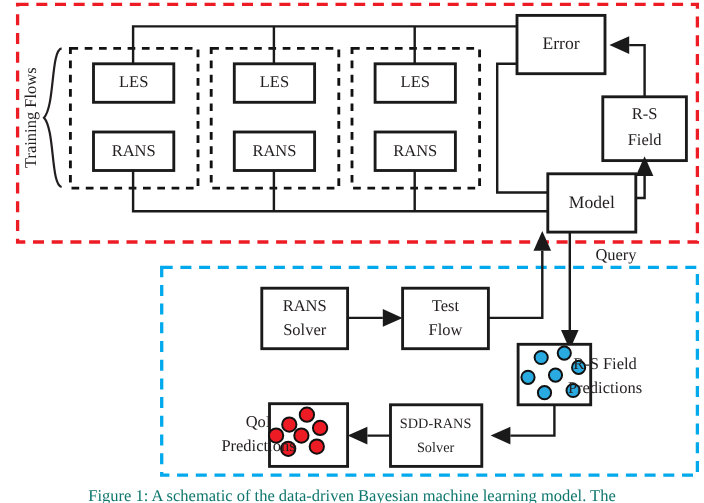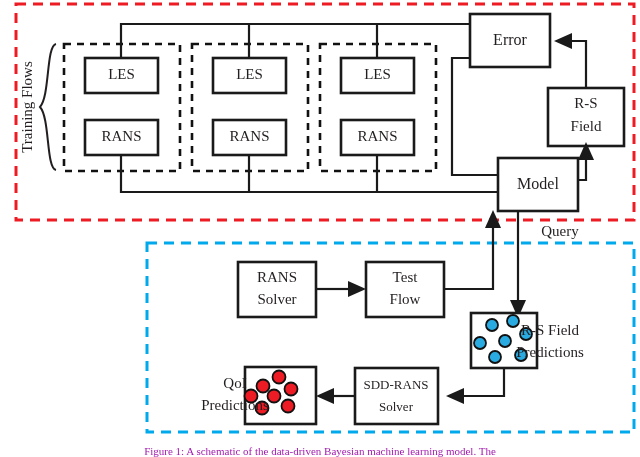--- a/index.html
+++ b/index.html
@@ -11,21 +11,21 @@
   .ln{stroke:#1a1a1a;stroke-width:2.2;fill:none;}
   .lbl{font-family:"Liberation Serif","DejaVu Serif",serif;fill:#231f20;
        text-anchor:middle;dominant-baseline:middle;}
   .dotblue{fill:#29abe2;stroke:#111111;stroke-width:1.8;}
   .dotred{fill:#ed1c24;stroke:#111111;stroke-width:1.8;}
   .reddash{fill:none;stroke:#ed1c24;stroke-width:3;stroke-dasharray:10 7;}
   .bluedash{fill:none;stroke:#00a8ec;stroke-width:3;stroke-dasharray:10 7;}
   .blkdash{fill:none;stroke:#111111;stroke-width:2.6;stroke-dasharray:7 6;}
   .brace{fill:none;stroke:#231f20;stroke-width:2;}
   .cap{position:absolute;left:0;top:444px;width:640px;
-       font-size:11px;color:#a21caf;white-space:nowrap;
+       font-size:15px;color:#0f766e;white-space:nowrap;
        overflow:hidden;height:13px;line-height:15px;text-align:center;}
 </style>
 </head>
 <body>
 
 <div id="root">
 
 <svg width="640" height="457" viewBox="0 0 640 457">
 
   <rect class="reddash" x="16" y="4" width="618" height="216"></rect>

